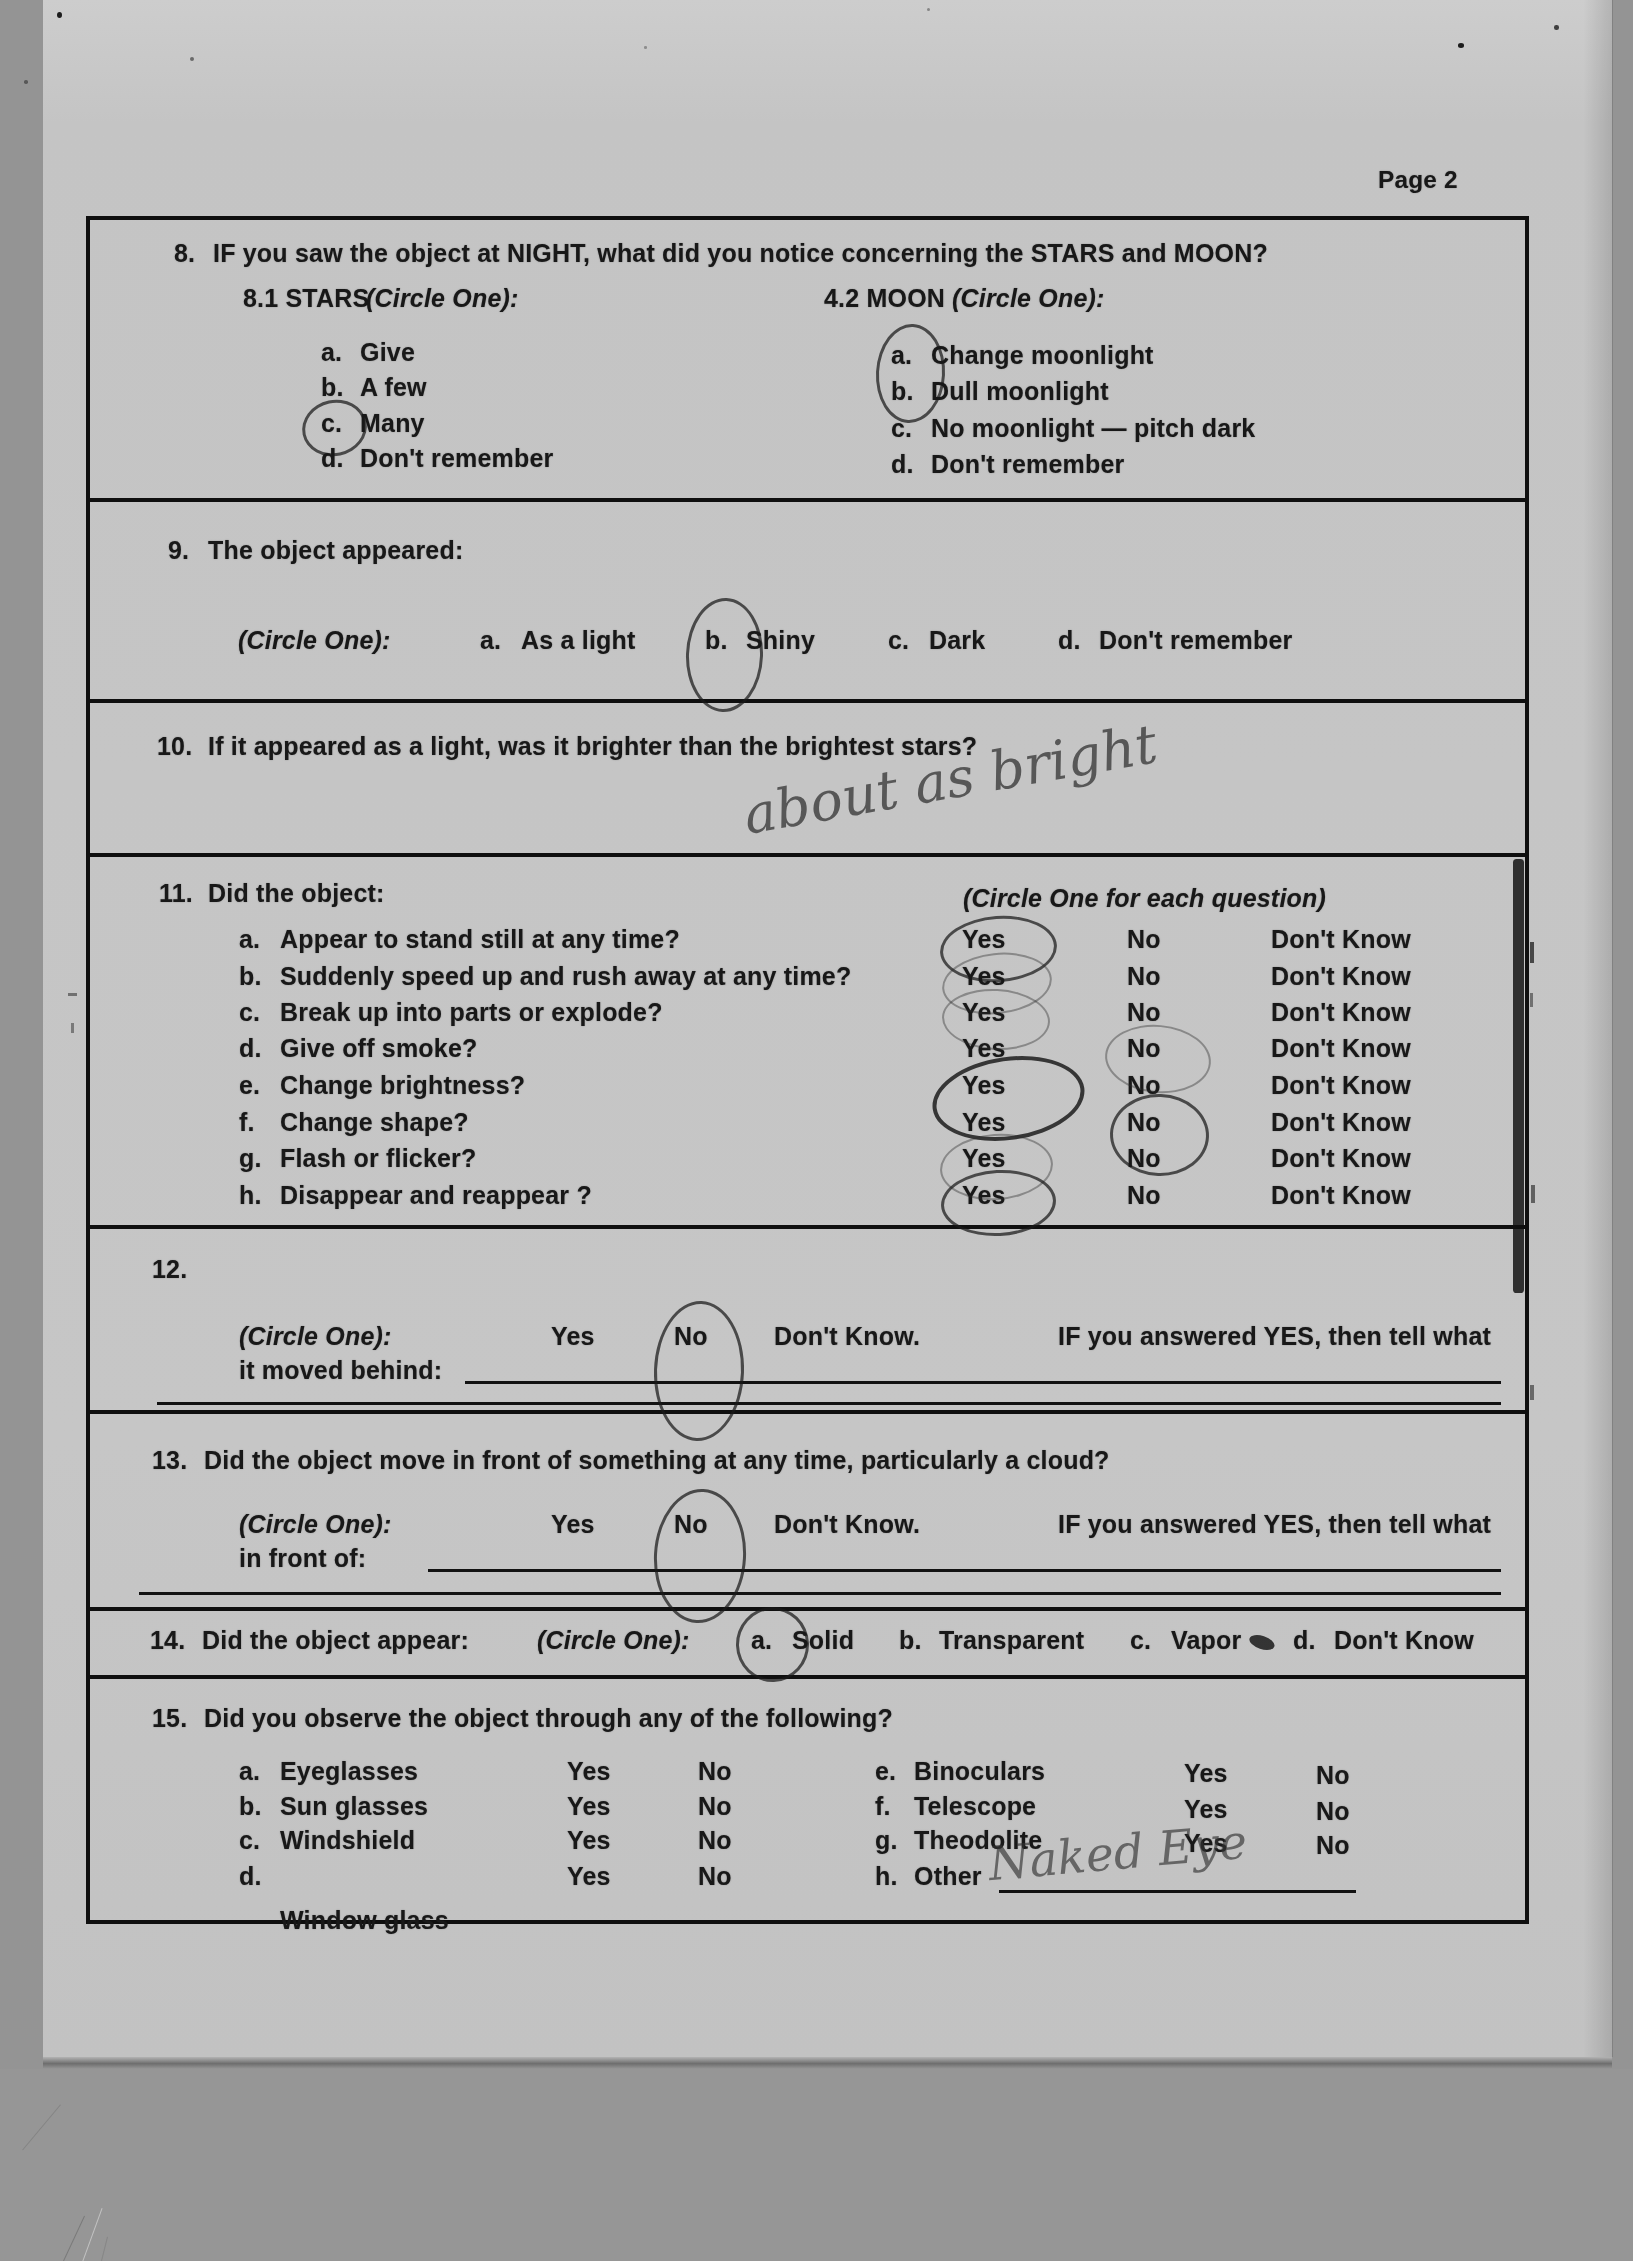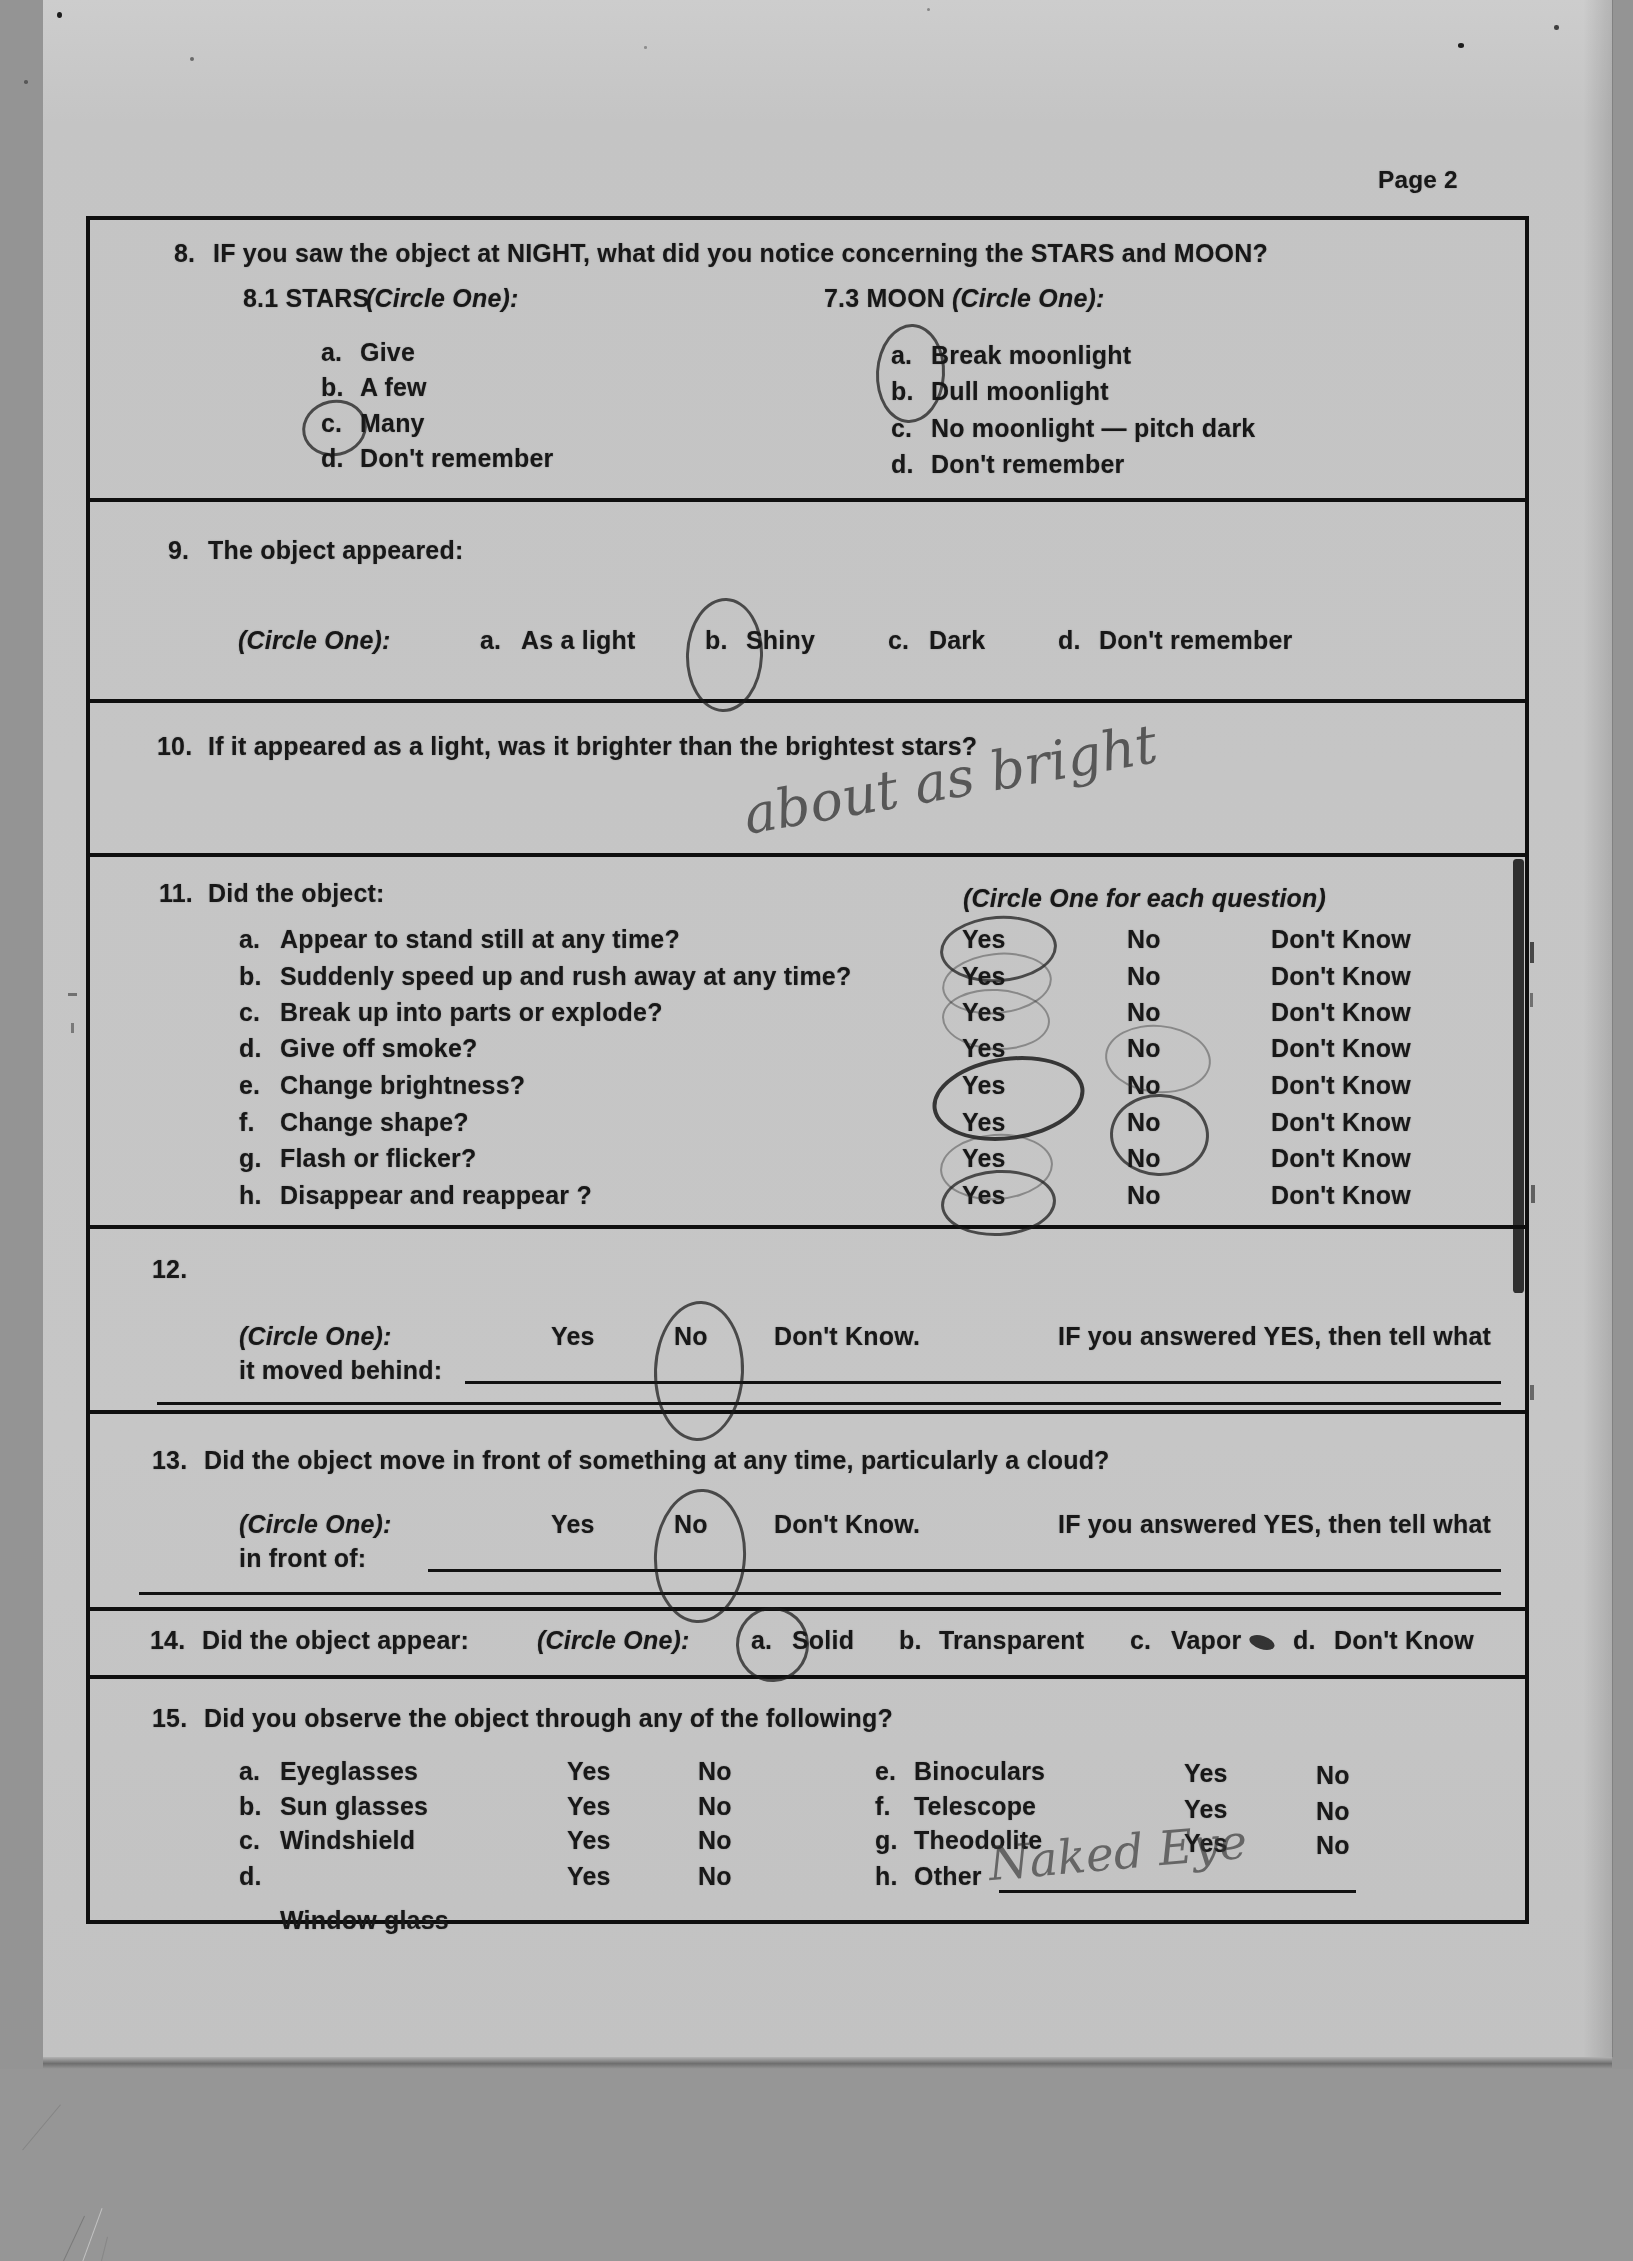--- a/index.html
+++ b/index.html
@@ -102,35 +102,35 @@
   <div class="hr" style="top:1005px;"></div>
   <div class="hr" style="top:1190px;"></div>
   <div class="hr" style="top:1387px;"></div>
   <div class="hr" style="top:1455px;"></div>
 
   <span class="t" style="left:84px;top:19px;">8.</span>
   <span class="t" style="left:123px;top:19px;">IF you saw the object at NIGHT, what did you notice concerning the STARS and MOON?</span>
 
   <span class="t" style="left:153px;top:64px;">8.1 STARS</span>
   <span class="t it" style="left:276px;top:64px;">(Circle One):</span>
-  <span class="t" style="left:734px;top:64px;">7.3 MOON</span>
+  <span class="t" style="left:734px;top:64px;">4.2 MOON</span>
   <span class="t it" style="left:862px;top:64px;">(Circle One):</span>
 
   <span class="t" style="left:231px;top:118px;">a.</span>
   <span class="t" style="left:270px;top:118px;">Give</span>
   <span class="t" style="left:231px;top:153px;">b.</span>
   <span class="t" style="left:270px;top:153px;">A few</span>
   <span class="t" style="left:231px;top:189px;">c.</span>
   <span class="t" style="left:270px;top:189px;">Many</span>
   <span class="t" style="left:231px;top:224px;">d.</span>
   <span class="t" style="left:270px;top:224px;">Don't remember</span>
   <div class="circle" style="left:212px;top:180px;width:59px;height:50px;transform:rotate(-12deg);"></div>
 
   <span class="t" style="left:801px;top:121px;">a.</span>
-  <span class="t" style="left:841px;top:121px;">Break moonlight</span>
+  <span class="t" style="left:841px;top:121px;">Change moonlight</span>
   <span class="t" style="left:801px;top:157px;">b.</span>
   <span class="t" style="left:841px;top:157px;">Dull moonlight</span>
   <span class="t" style="left:801px;top:194px;">c.</span>
   <span class="t" style="left:841px;top:194px;">No moonlight — pitch dark</span>
   <span class="t" style="left:801px;top:230px;">d.</span>
   <span class="t" style="left:841px;top:230px;">Don't remember</span>
   <div class="circle" style="left:786px;top:104px;width:63px;height:93px;transform:rotate(3deg);"></div>
 
   <span class="t" style="left:78px;top:316px;">9.</span>
   <span class="t" style="left:118px;top:316px;">The object appeared:</span>

